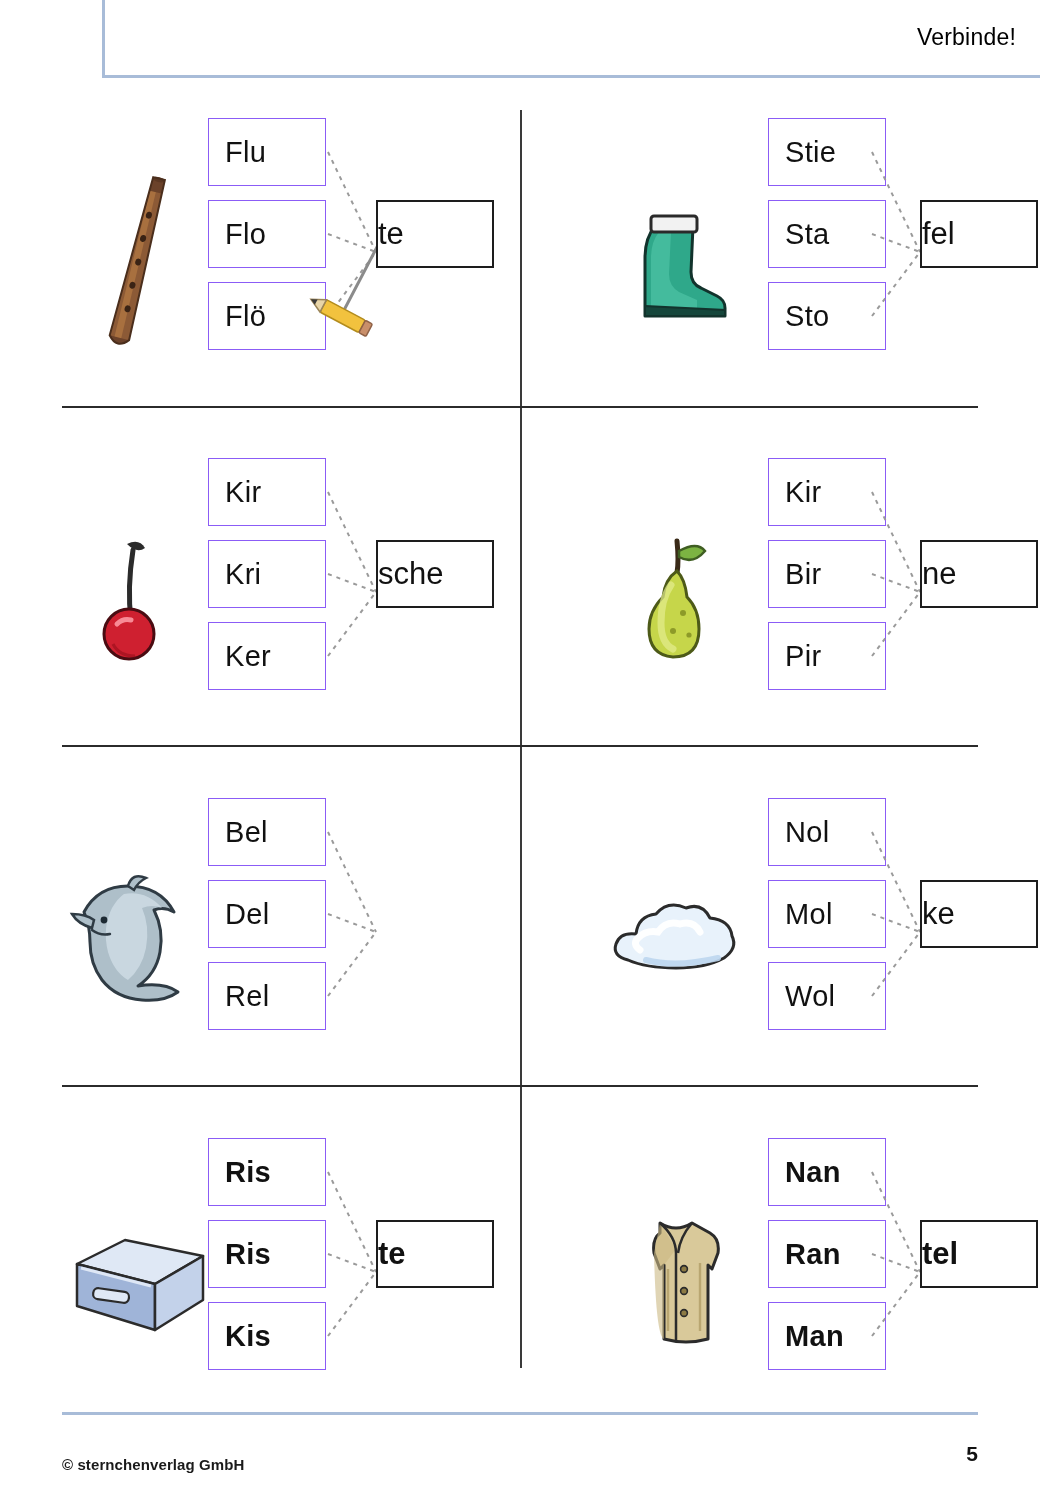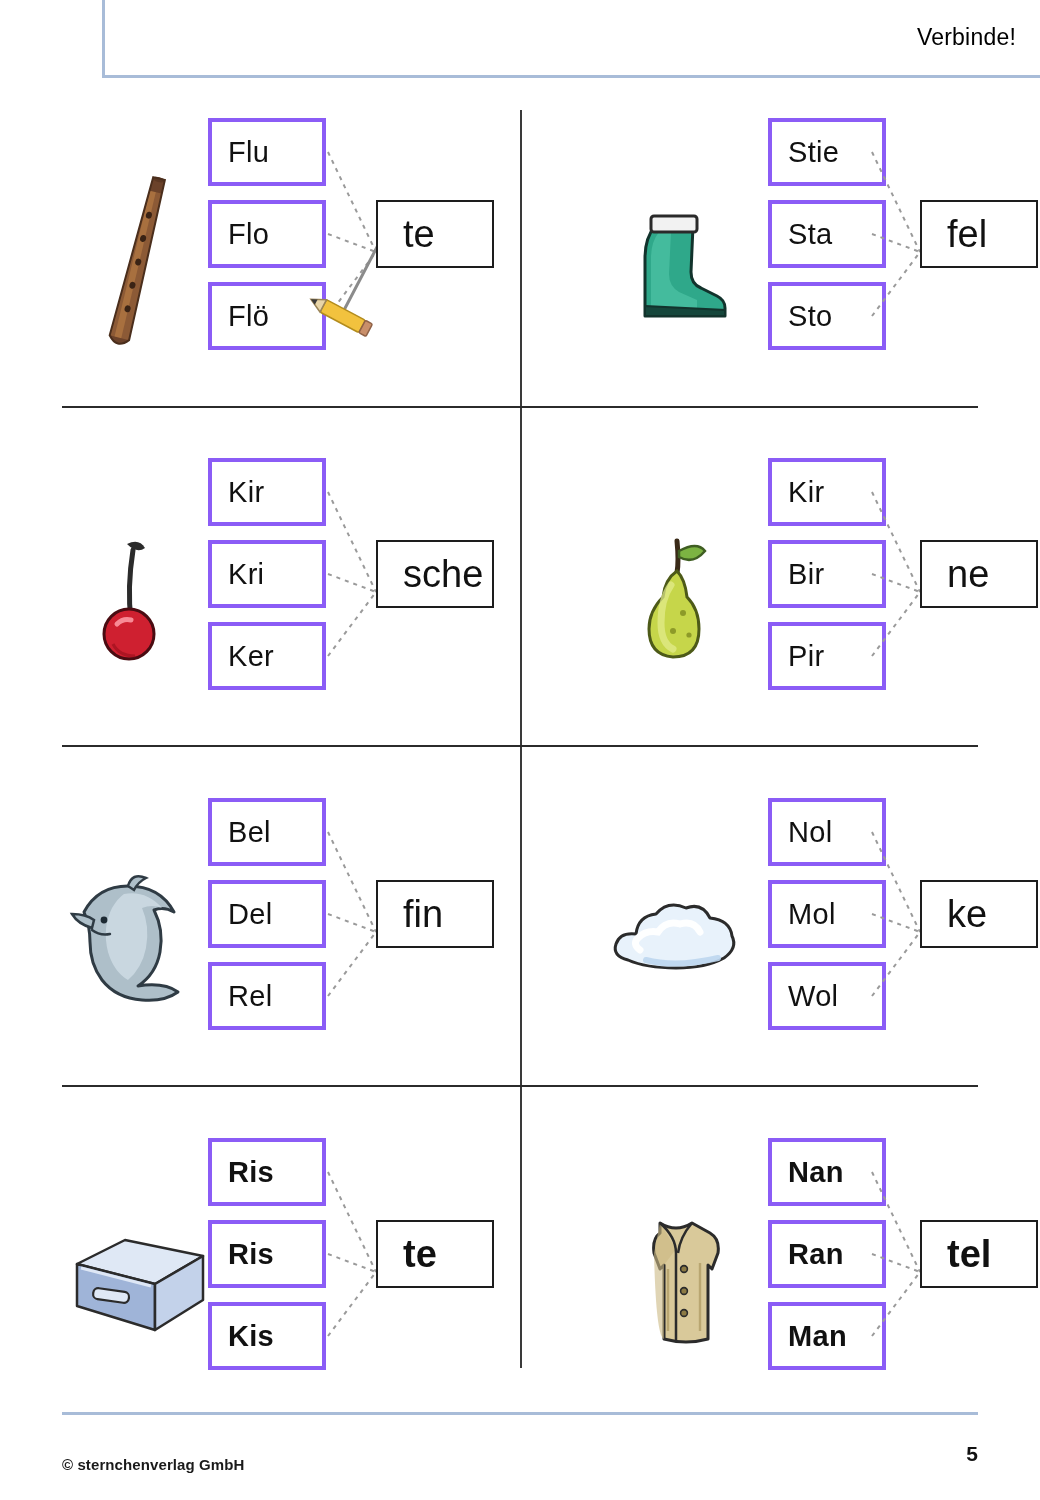--- a/index.html
+++ b/index.html
@@ -75,42 +75,42 @@
   .syl-col {
     position: absolute;
     left: 146px; top: 18px;
     width: 118px; height: 286px;
   }
   .cell.c1 .syl-col { left: 232px; margin-left: 16px; }
 
   .box {
     position: absolute;
     width: 118px; height: 68px;
-    border: 4px solid #8b5cf6;
+    border: 1px solid #8b5cf6;
     background: #fff;
     display: flex; align-items: center; justify-content: flex-start;
     padding-left: 16px;
     font-size: 29px;
     color: #111;
     letter-spacing: 0.3px;
   }
   .box.s0 { top: 0; }
   .box.s1 { top: 82px; }
   .box.s2 { top: 164px; }
 
   
   .end-box {
     position: absolute;
     left: 314px; top: 100px;
     width: 118px; height: 68px;
     border: 2px solid #1d1d1d;
     background: #fff;
     display: flex; align-items: center; justify-content: flex-start;
-    padding-left: 25px;
-    font-size: 38px;
+    padding-left: 0;
+    font-size: 31px;
     color: #111;
   }
   .cell.c1 .end-box { left: 400px; }
 
   
   .conn {
     position: absolute;
     left: 264px; top: 18px;
     width: 52px; height: 286px;
     pointer-events: none;
@@ -313,21 +313,20 @@
       </div>
 
       <div class="conn">
         <svg width="52" height="286" viewBox="0 0 52 286">
           <path d="M2 34 L50 134" stroke="#9a9a9a" stroke-width="2" fill="none" stroke-dasharray="4 5"></path>
           <path d="M2 116 L50 134" stroke="#9a9a9a" stroke-width="2" fill="none" stroke-dasharray="4 5"></path>
           <path d="M2 198 L50 134" stroke="#9a9a9a" stroke-width="2" fill="none" stroke-dasharray="4 5"></path>
         </svg>
       </div>
 
-      <div class="end-box">fin</div>
     </div>
 
     <div class="cell c1 r2">
       <div class="pic">
         <svg width="140" height="110" viewBox="0 0 140 110">
           <path d="M22 72 Q6 68 10 56 Q14 44 30 46 Q32 28 50 26 Q62 12 80 20 Q96 14 104 30
                    Q124 32 126 48 Q132 60 118 70 Q100 80 70 80 Q40 80 22 72 Z" fill="#e8f2fb" stroke="#2b2b2b" stroke-width="3" stroke-linejoin="round"></path>
           <path d="M34 62 Q26 56 32 50 Q40 42 52 44 Q60 32 74 36 Q88 32 94 44" stroke="#ffffff" stroke-width="7" fill="none" stroke-linecap="round" opacity="0.95"></path>
           <path d="M40 72 Q70 80 112 70" stroke="#bcd6ee" stroke-width="6" fill="none" stroke-linecap="round" opacity="0.9"></path>
         </svg>

